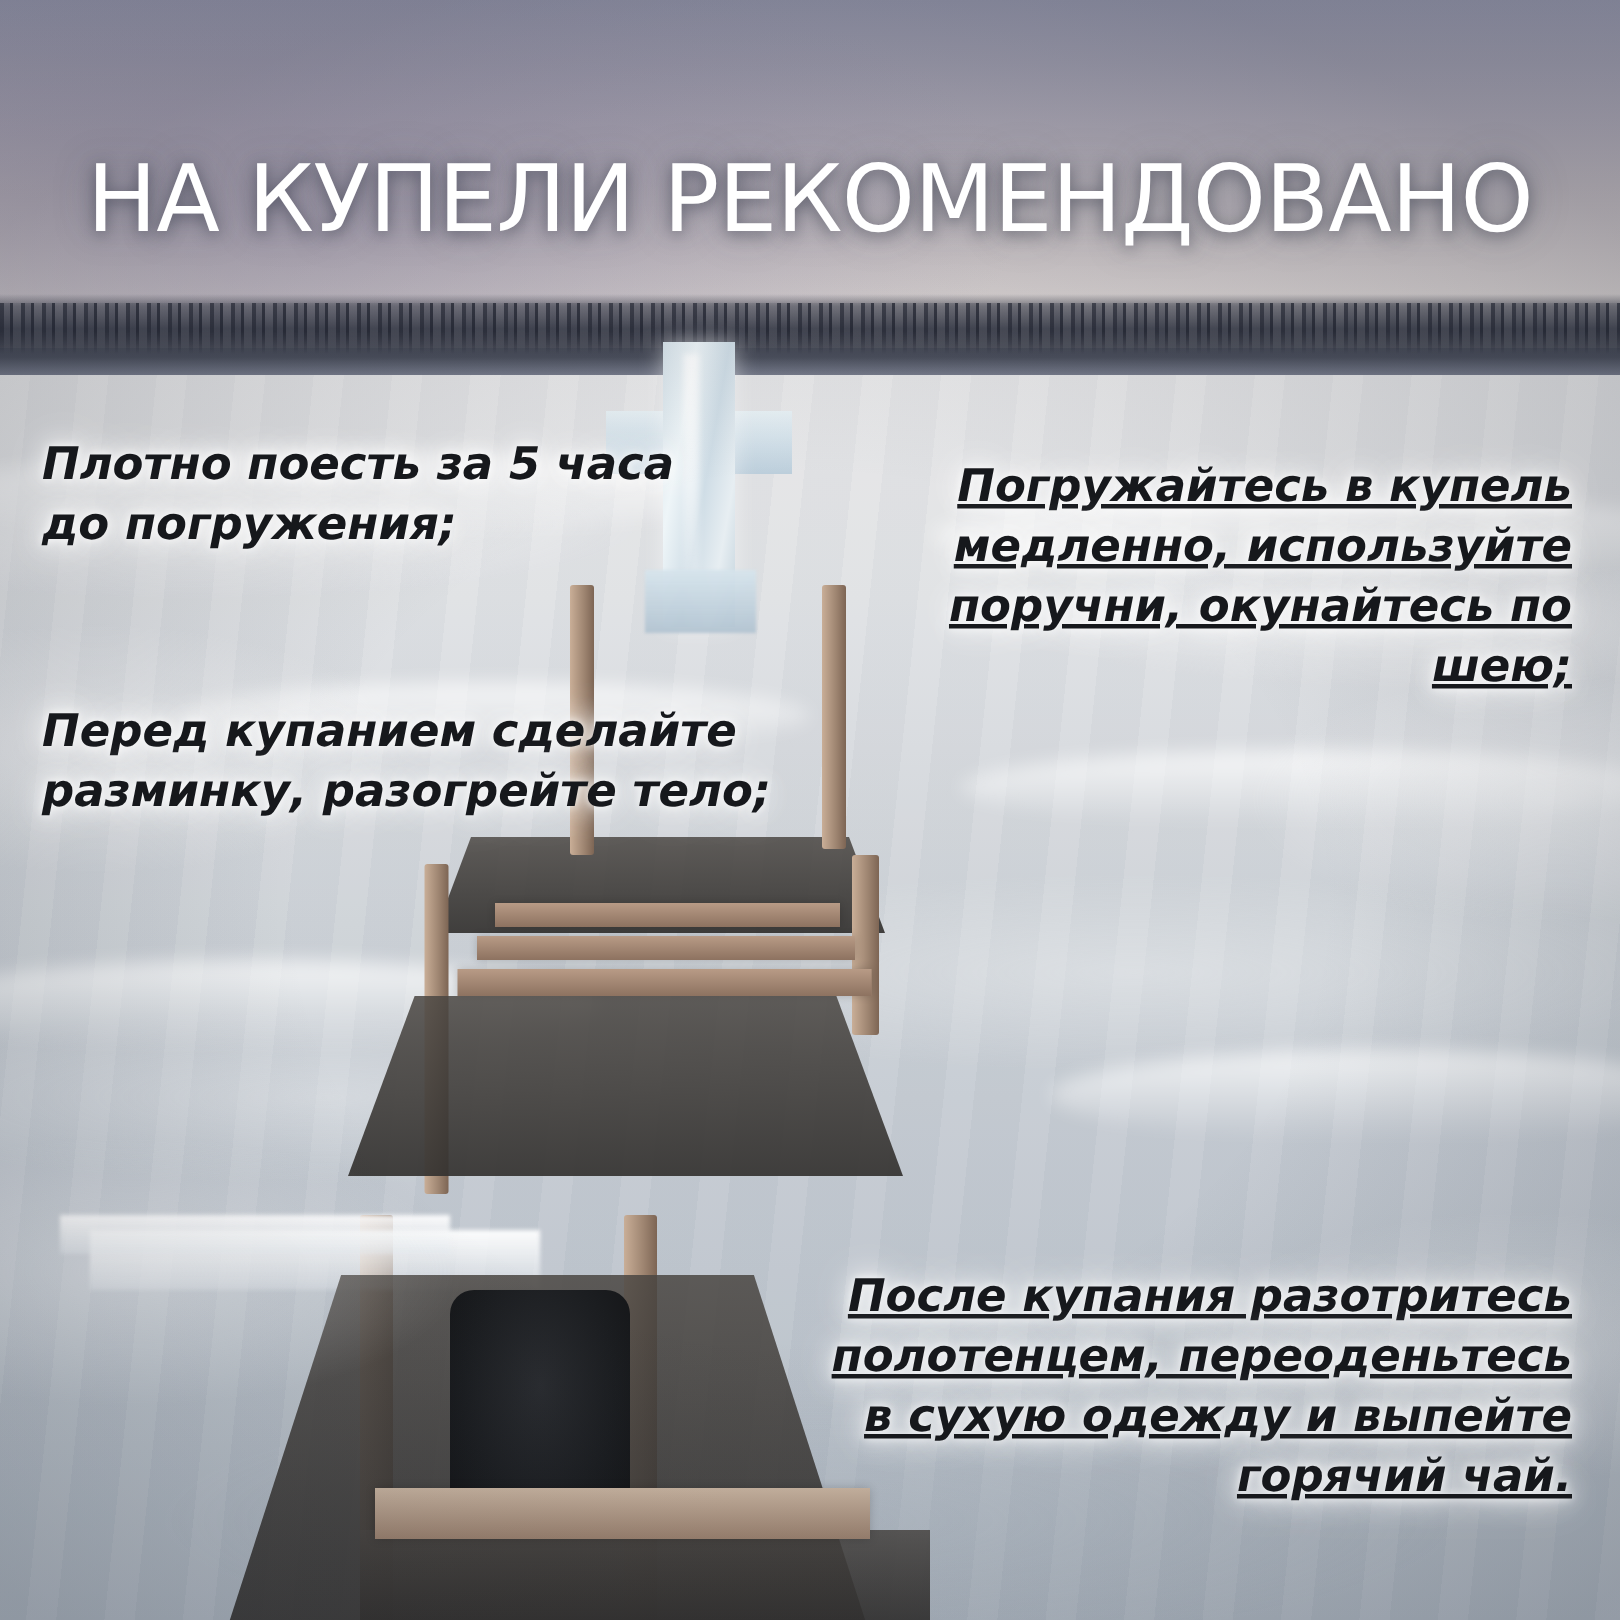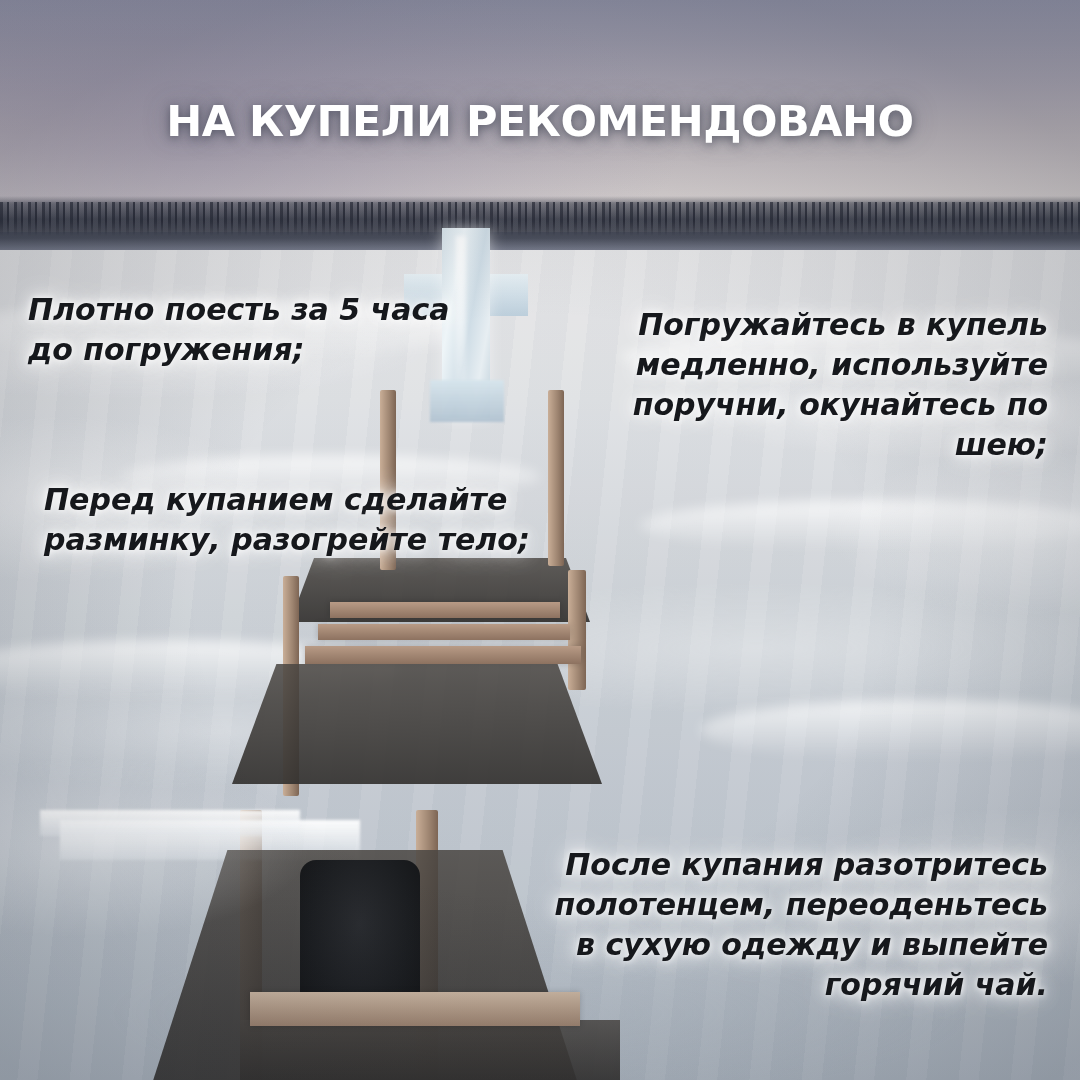--- a/index.html
+++ b/index.html
@@ -166,22 +166,22 @@
       radial-gradient(ellipse 320px 130px at 8% 72%, rgba(255,255,255,0.7), rgba(255,255,255,0) 70%),
       radial-gradient(ellipse 320px 130px at 94% 78%, rgba(255,255,255,0.7), rgba(255,255,255,0) 70%);
   }
 
   
   .title {
     position: absolute;
     left: 0; top: 96px; width: 1080px;
     text-align: center;
     font-family: "DejaVu Sans", "Liberation Sans", sans-serif;
-    font-weight: 700;
-    font-size: 43px;
+    font-weight: 400;
+    font-size: 62px;
     letter-spacing: -0.5px;
     color: #ffffff;
     text-shadow:
       0 2px 10px rgba(40,46,60,0.55),
       0 0 26px rgba(60,70,90,0.35);
     white-space: nowrap;
   }
 
   
   .tip {
@@ -191,24 +191,24 @@
     font-weight: 700;
     font-size: 30px;
     line-height: 1.33;
     color: #16181c;
     text-shadow:
       0 0 16px rgba(255,255,255,0.95),
       0 0 28px rgba(255,255,255,0.85),
       0 0 6px rgba(255,255,255,0.9);
   }
   .tip.left  { text-align: left; }
-  .tip.right { text-align: right; }
+  .tip.right { text-align: right; text-decoration: underline; }
 
   .t1 { left: 28px;  top: 290px;  width: 470px; }
-  .t2 { left: 28px;  top: 480px;  width: 520px; margin-left: 16px; }
+  .t2 { left: 28px;  top: 468px;  width: 520px; }
   .t3 { left: 22px;  top: 700px;  width: 700px; }
   .t4 { right: 32px; top: 305px;  width: 440px; }
   .t5 { right: 32px; top: 585px;  width: 420px; }
   .t6 { right: 32px; top: 845px;  width: 520px; }
 </style>
 </head>
 <body>
 
 <div id="poster">
 

